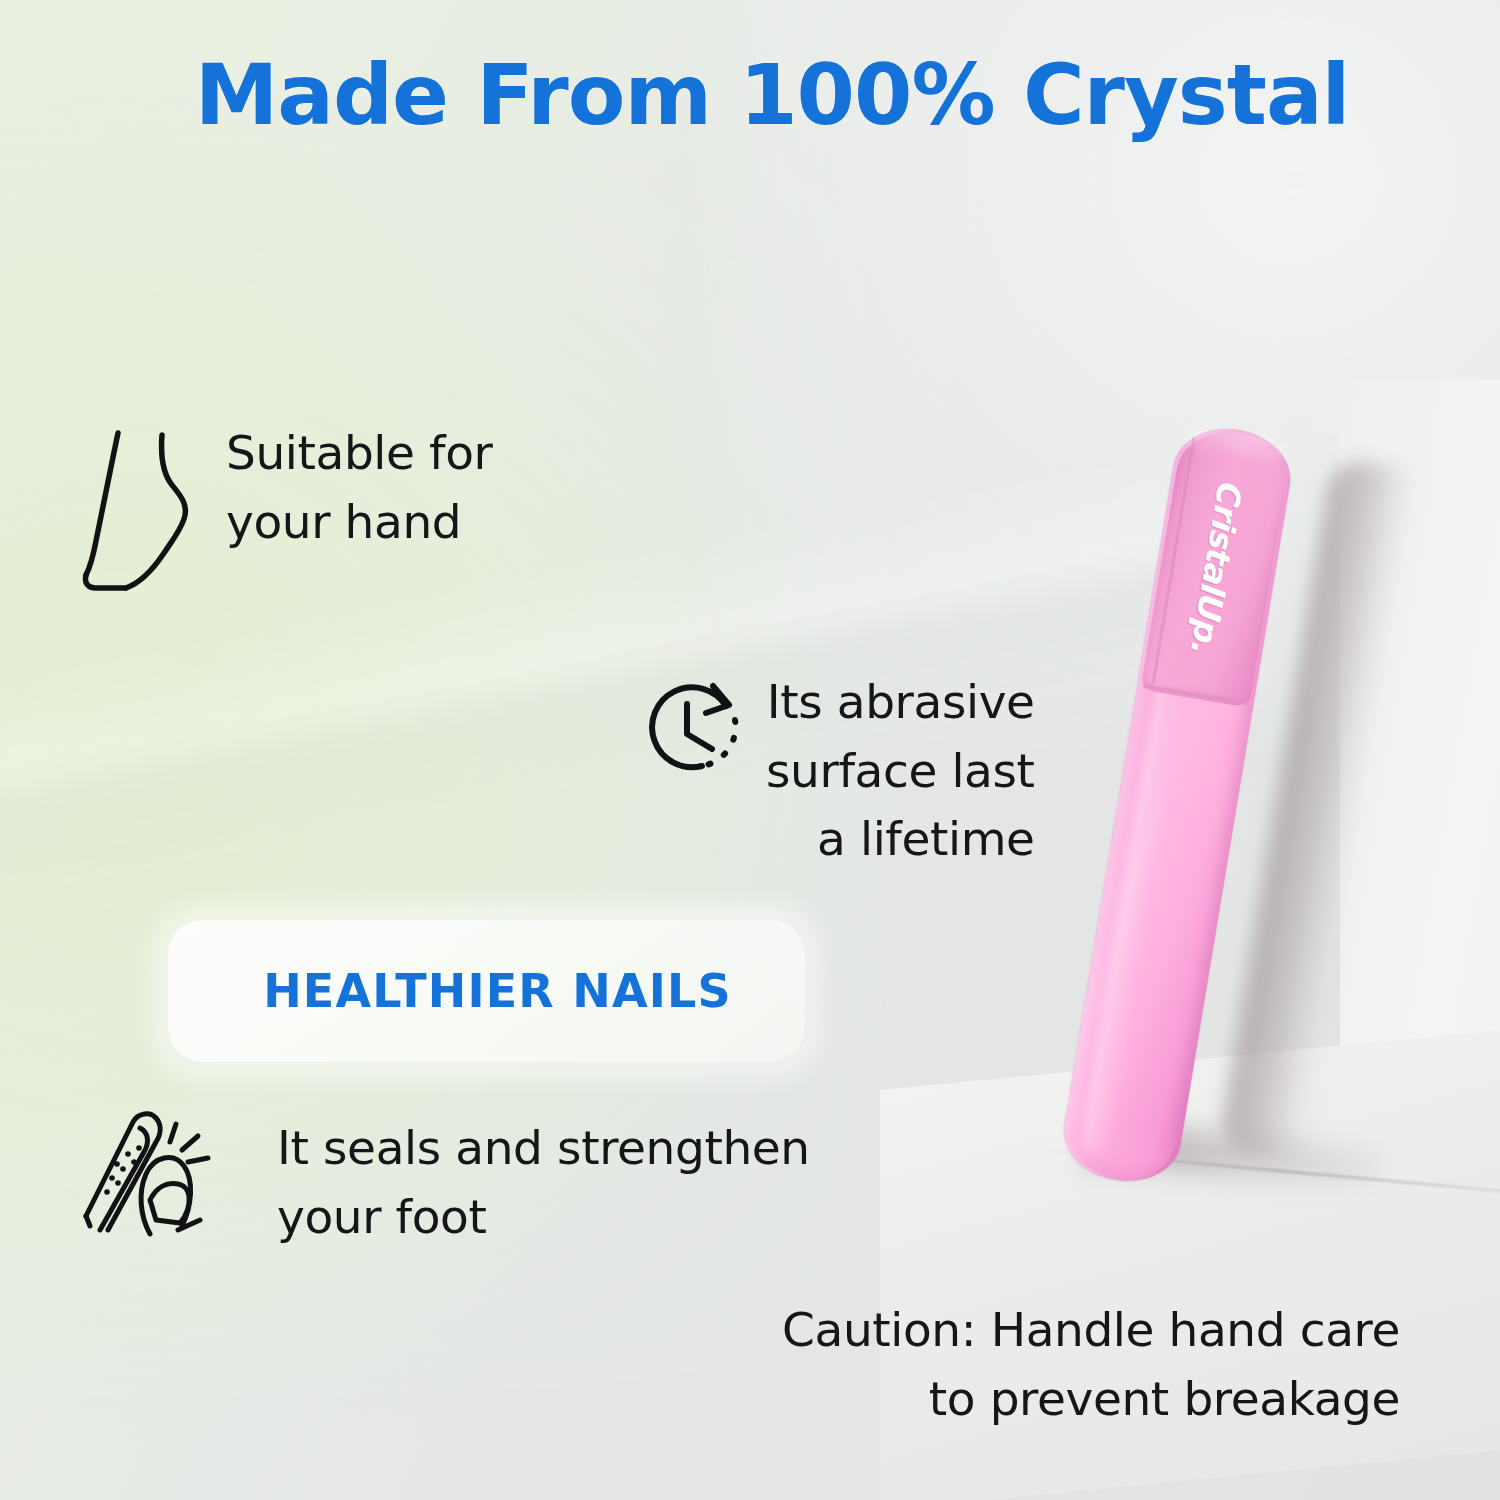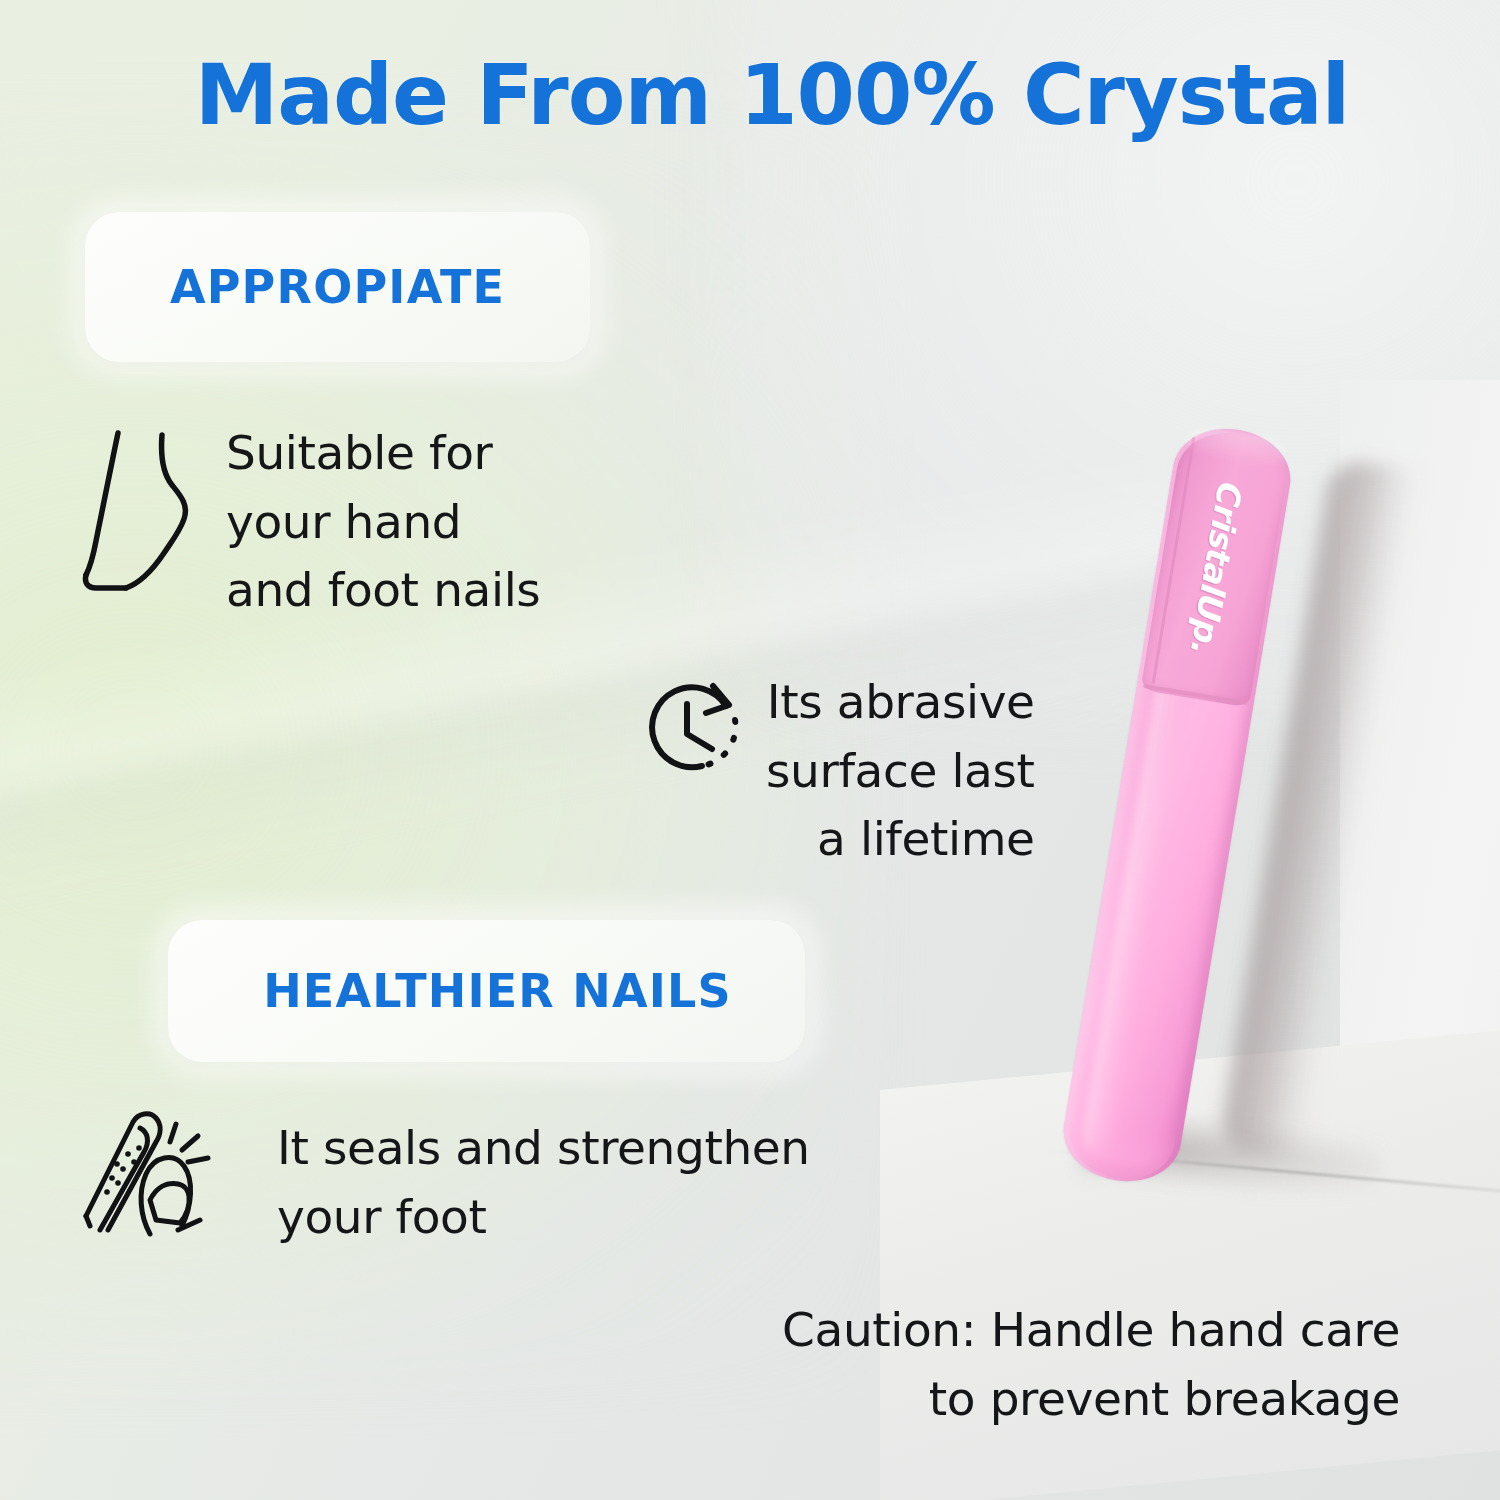--- a/index.html
+++ b/index.html
@@ -343,42 +343,38 @@
     <div class="file-head"></div>
     <div class="head-seam"></div>
     <div class="head-bottom-edge"></div>
     <div class="file-top-rim"></div>
     <div class="file-bottom-tip"></div>
     <div class="brand">CristalUp.</div>
   </div>
 
   <div class="headline">Made From 100% Crystal</div>
 
-  <div class="badge" id="badge-appropiate">
-    <div class="badge-label">APPROPIATE</div>
-  </div>
   <div class="badge" id="badge-healthier">
     <div class="badge-label">HEALTHIER NAILS</div>
   </div>
 
   <div class="feature" id="feature-hand-foot">
     <div class="feature-icon">
       <svg width="120" height="175" viewBox="0 0 120 175">
         <g fill="none" stroke="#101214" stroke-width="5.5" stroke-linecap="round" stroke-linejoin="round">
           <path d="M38 8 C30 46, 22 86, 16 116 C13 132, 10 142, 6 150"></path>
           <path d="M6 150 C4 158, 8 163, 16 163 L46 163"></path>
           <path d="M46 163 C60 158, 72 146, 84 128 C92 116, 100 106, 104 94
                    C109 80, 100 70, 92 60 C84 50, 80 36, 82 10"></path>
         </g>
       </svg>
     </div>
     <div class="feature-text">
       <div>Suitable for</div>
       <div>your hand</div>
-      <div>and foot nails</div>
     </div>
   </div>
 
   <div class="feature" id="feature-lifetime">
     <div class="feature-icon">
       <svg width="110" height="120" viewBox="0 0 110 120">
         <g fill="none" stroke="#101214" stroke-width="6" stroke-linecap="round" stroke-linejoin="round">
           <path d="M86 34 A40 40 0 1 0 62 94"></path>
           <path d="M73 14 L89 33 L66 41" stroke-linejoin="round" fill="none"></path>
           <path d="M95 48 A40 40 0 0 1 62 94" stroke-dasharray="2 16"></path>

